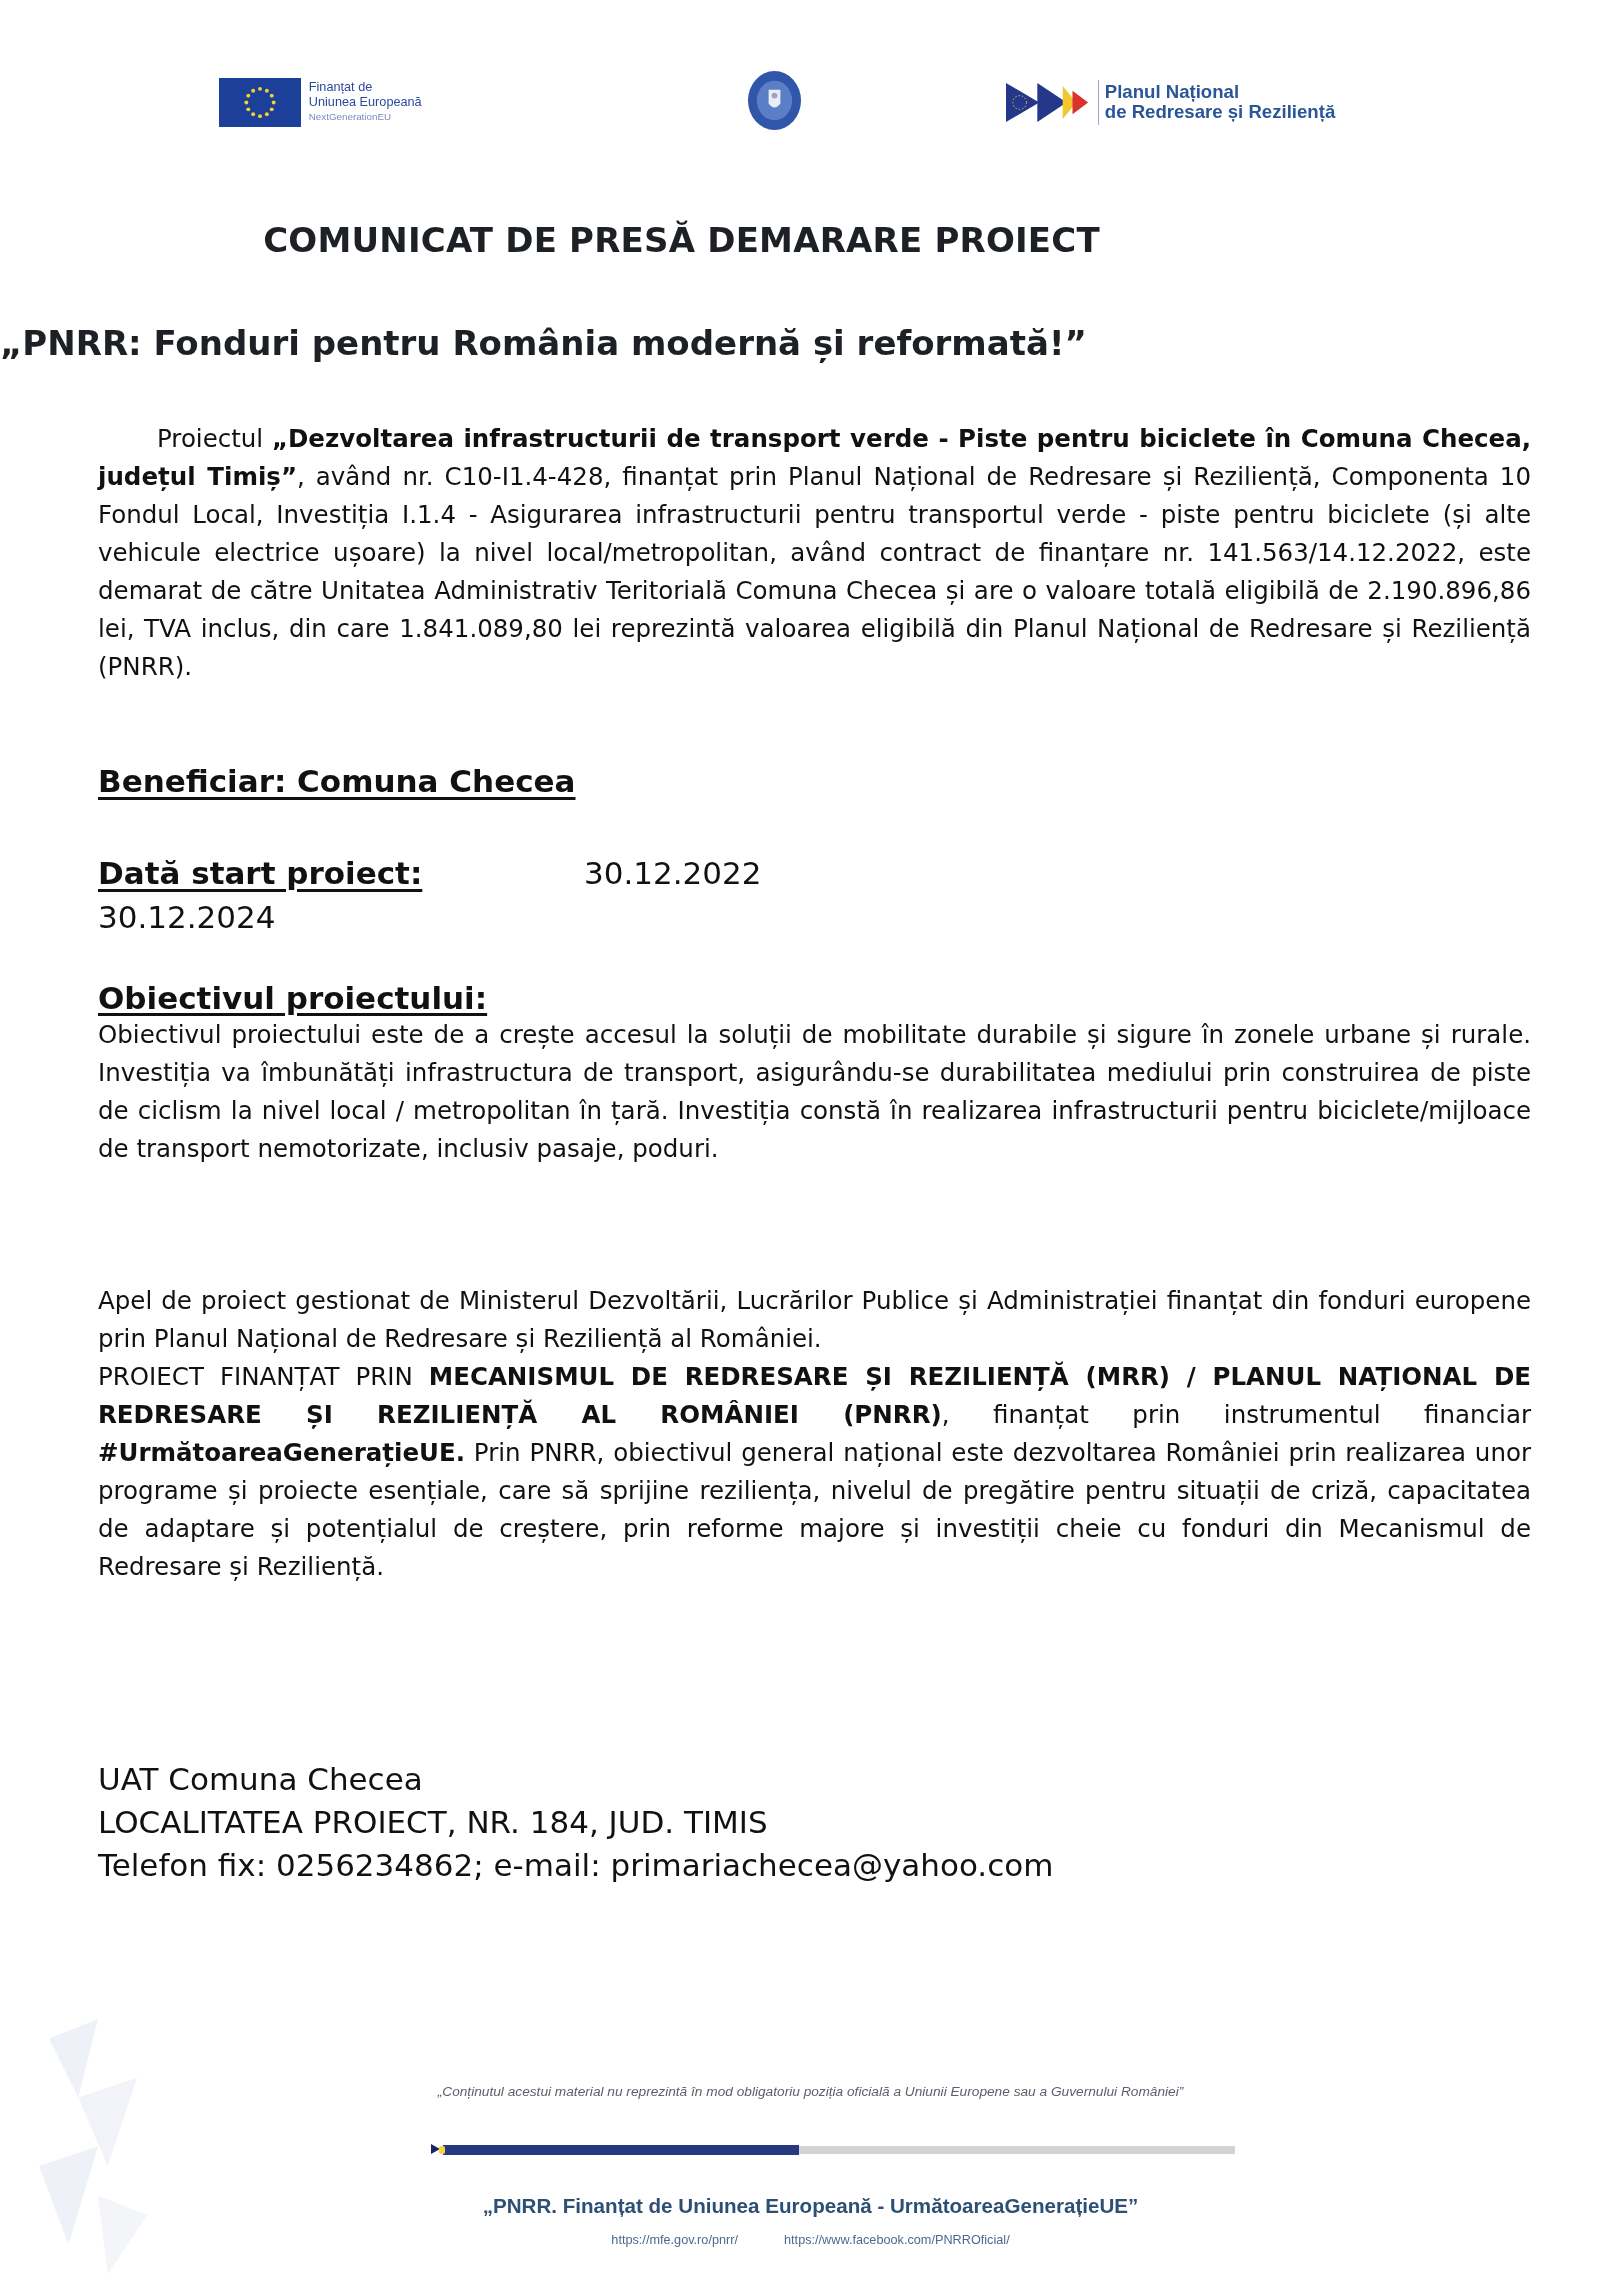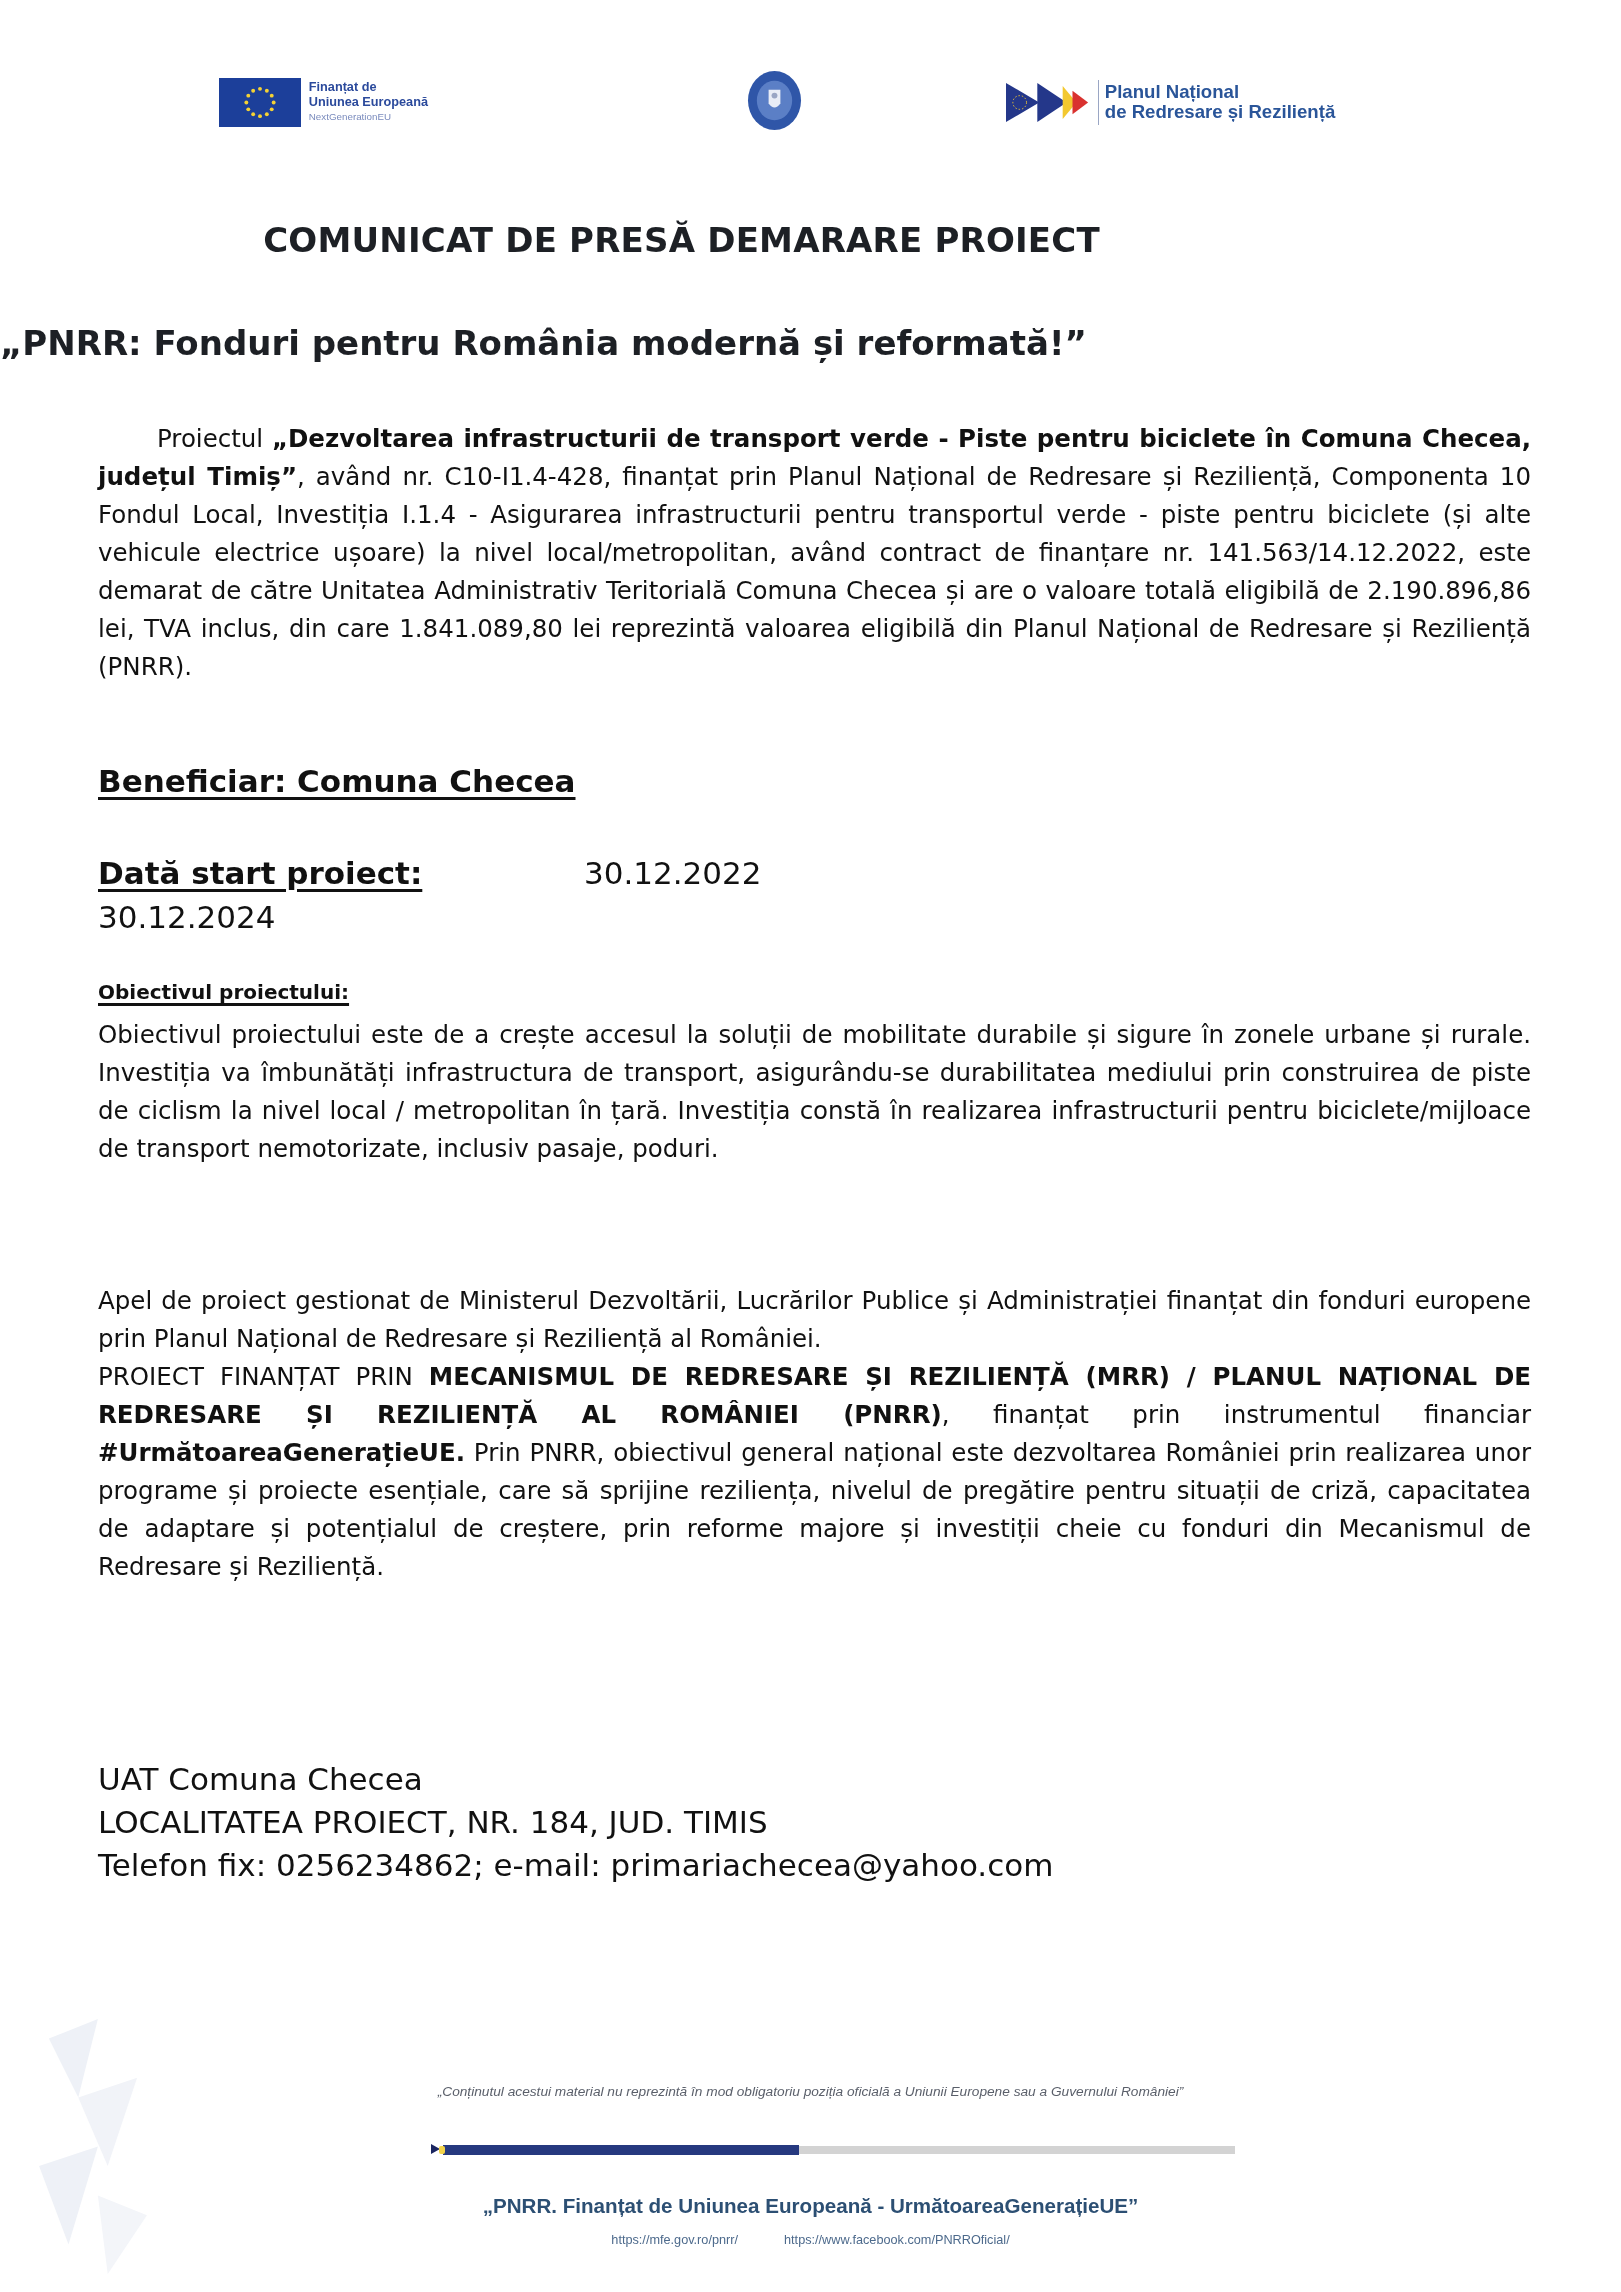--- a/index.html
+++ b/index.html
@@ -8,21 +8,21 @@
     font-family: "DejaVu Sans", sans-serif; color: #111;
   }
   
   .logos { position: absolute; top: 76px; left: 0; width: 1621px; height: 59px; }
   .eu-logo { position: absolute; left: 219px; top: 2px; display: flex; align-items: center; }
   .eu-flag {
     width: 82px; height: 49px; background: #1c3f9a; position: relative;
   }
   .eu-flag svg { position: absolute; left: 0; top: 0; }
   .eu-text { margin-left: 7.8px; font-family: "Liberation Sans", sans-serif; line-height: 14.7px; }
-  .eu-text .l1, .eu-text .l2 { font-size: 12.7px; color: #2b4a9c; font-weight: bold; }
+  .eu-text .l1, .eu-text .l2 { font-size: 12.7px; color: #2b4a9c; font-weight: normal; }
   .eu-text .l3 { font-size: 9.8px; color: #7a8bbd; }
   .gov-seal {
     position: absolute; left: 747px; top: -5.9px; width: 55px; height: 61px;
   }
   .pnrr-logo { position: absolute; left: 1006px; top: 3.9px; display: flex; align-items: center; }
   .pnrr-mark { width: 88px; height: 45px; }
   .pnrr-sep { width: 1px; height: 45px; background: #9aa6c4; margin: 0 5.9px 0 3.9px; }
   .pnrr-text { font-family: "Liberation Sans", sans-serif; color: #2a5599; font-size: 18.6px; line-height: 20.6px; font-weight: bold; }
 
   
@@ -44,21 +44,21 @@
   .para b { font-weight: bold; }
   .intro { top: 420px; text-indent: 59px; }
 
   .label-u { text-decoration: underline; text-decoration-thickness: 2.9px; text-underline-offset: 4.9px; font-weight: bold; }
   .beneficiar { position: absolute; left: 98px; top: 763px; font-size: 31px; }
   .dates { position: absolute; left: 98px; top: 851px; font-size: 31px; line-height: 44px; }
   .date-row { display: flex; }
   .date-row .lbl { width: 486px; }
   .date-row .val { font-weight: normal; }
 
-  .obj-heading { position: absolute; left: 98px; top: 980px; font-size: 20px; font-weight: bold; text-decoration: underline; text-decoration-thickness: 2.9px; text-underline-offset: 3.9px; }
+  .obj-heading { position: absolute; left: 98px; top: 980px; font-size: 31px; font-weight: bold; text-decoration: underline; text-decoration-thickness: 2.9px; text-underline-offset: 3.9px; }
   .obj-text { top: 1016px; }
 
   .apel { top: 1282px; }
 
   .contact { position: absolute; left: 98px; top: 1758px; font-size: 31px; line-height: 43px; color: #111; }
 
   
   .footer-bg {
     position: absolute; left: 39px; top: 2019px; width: 108px; height: 255px;
   }

